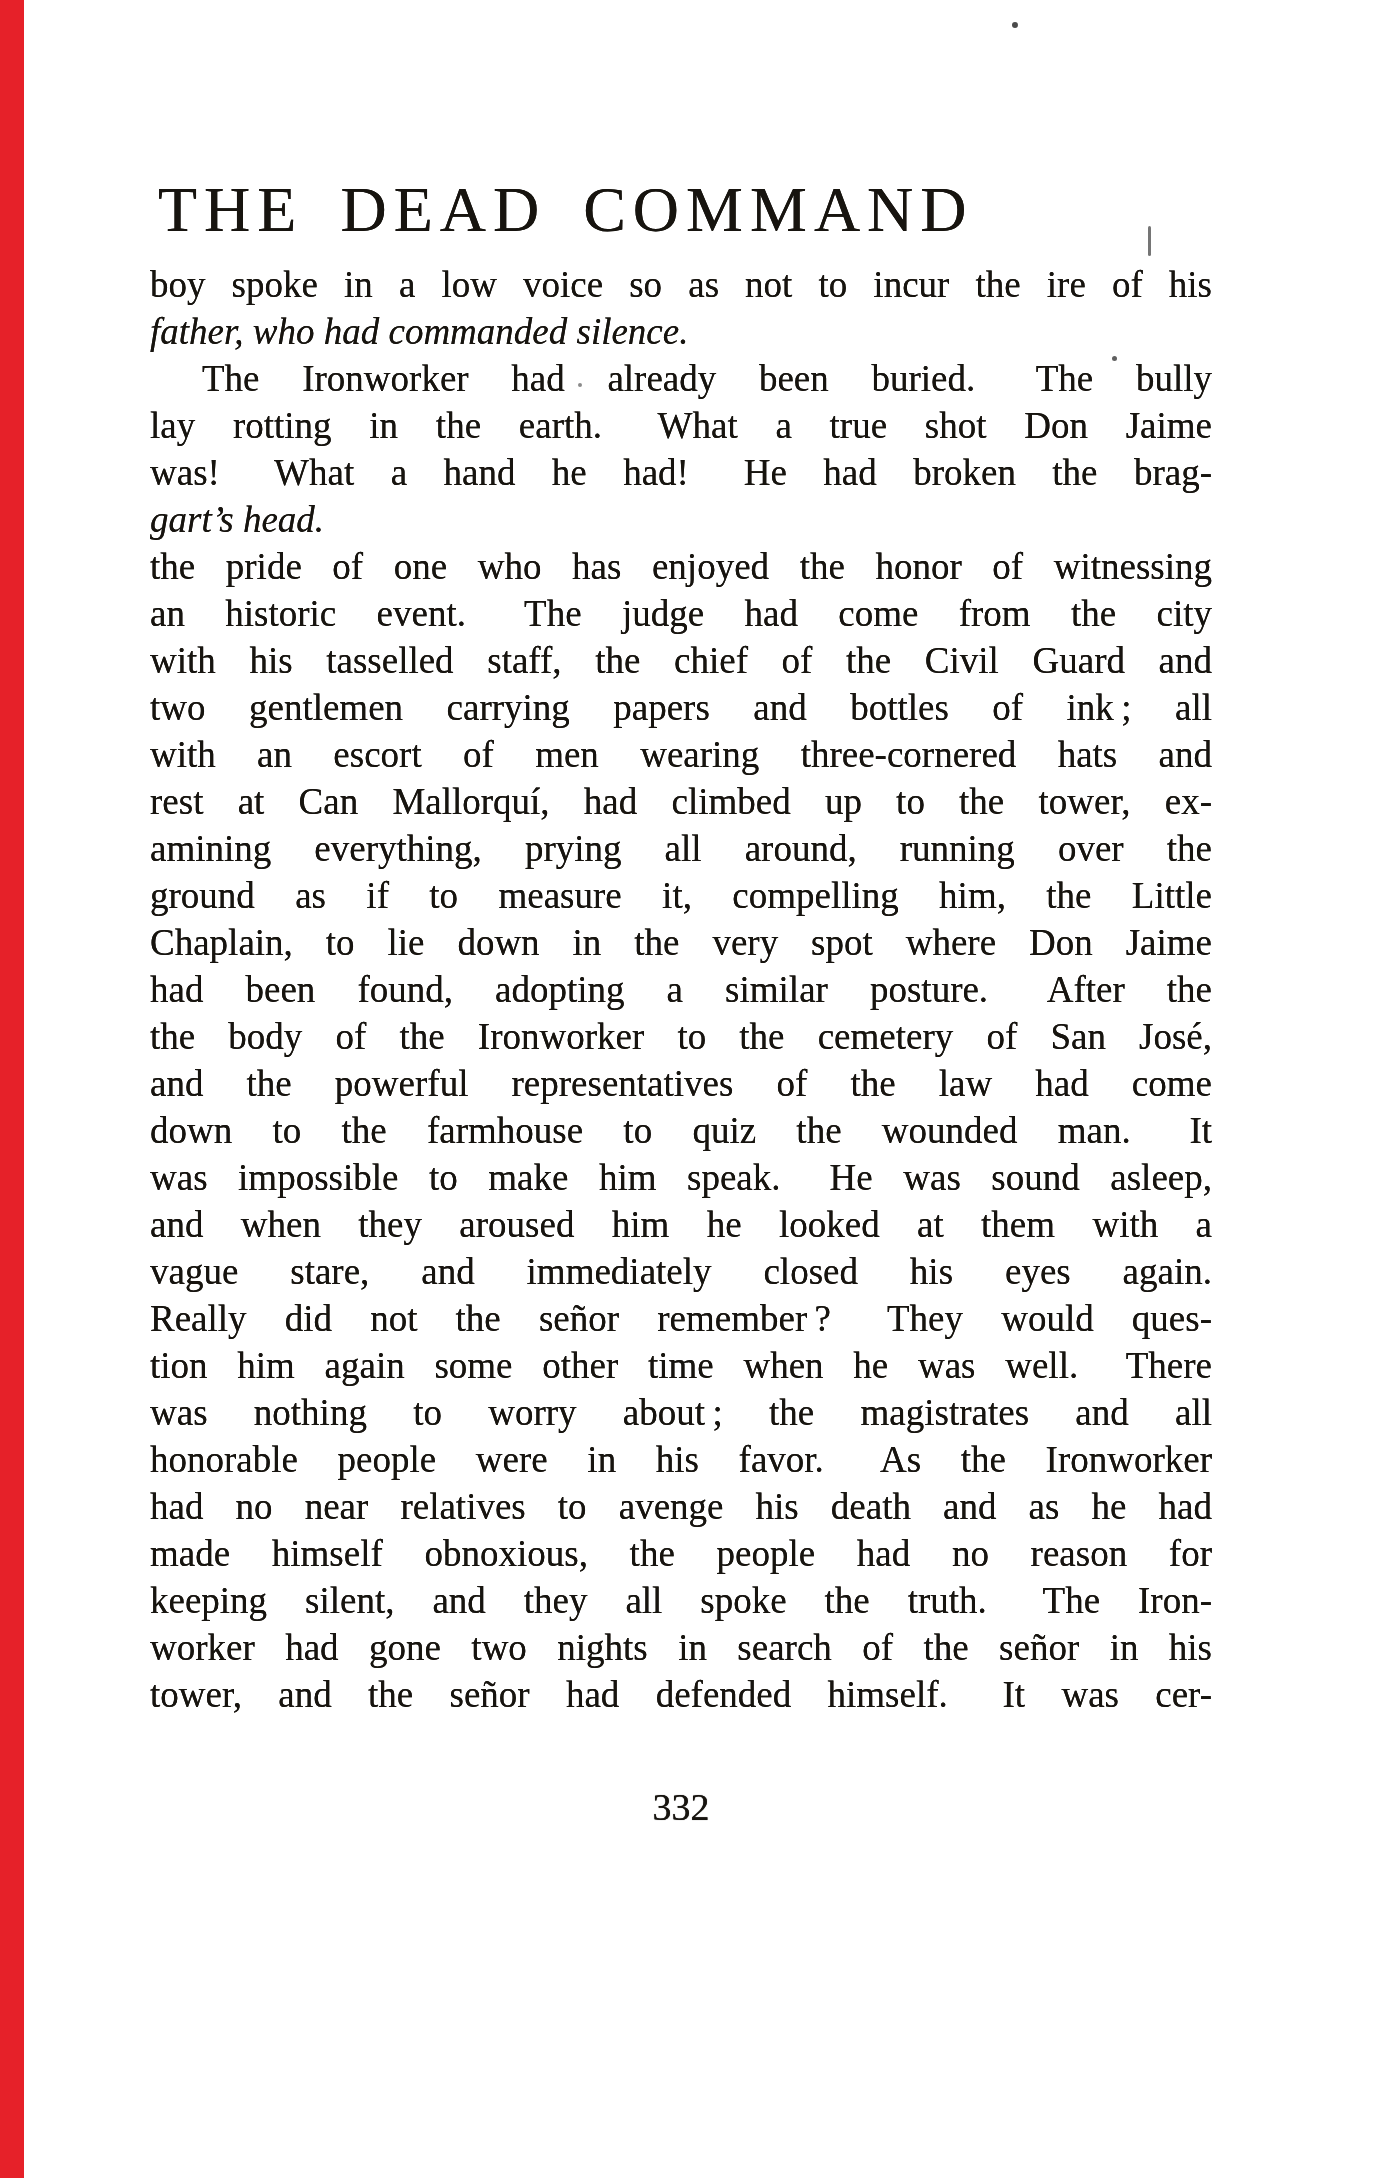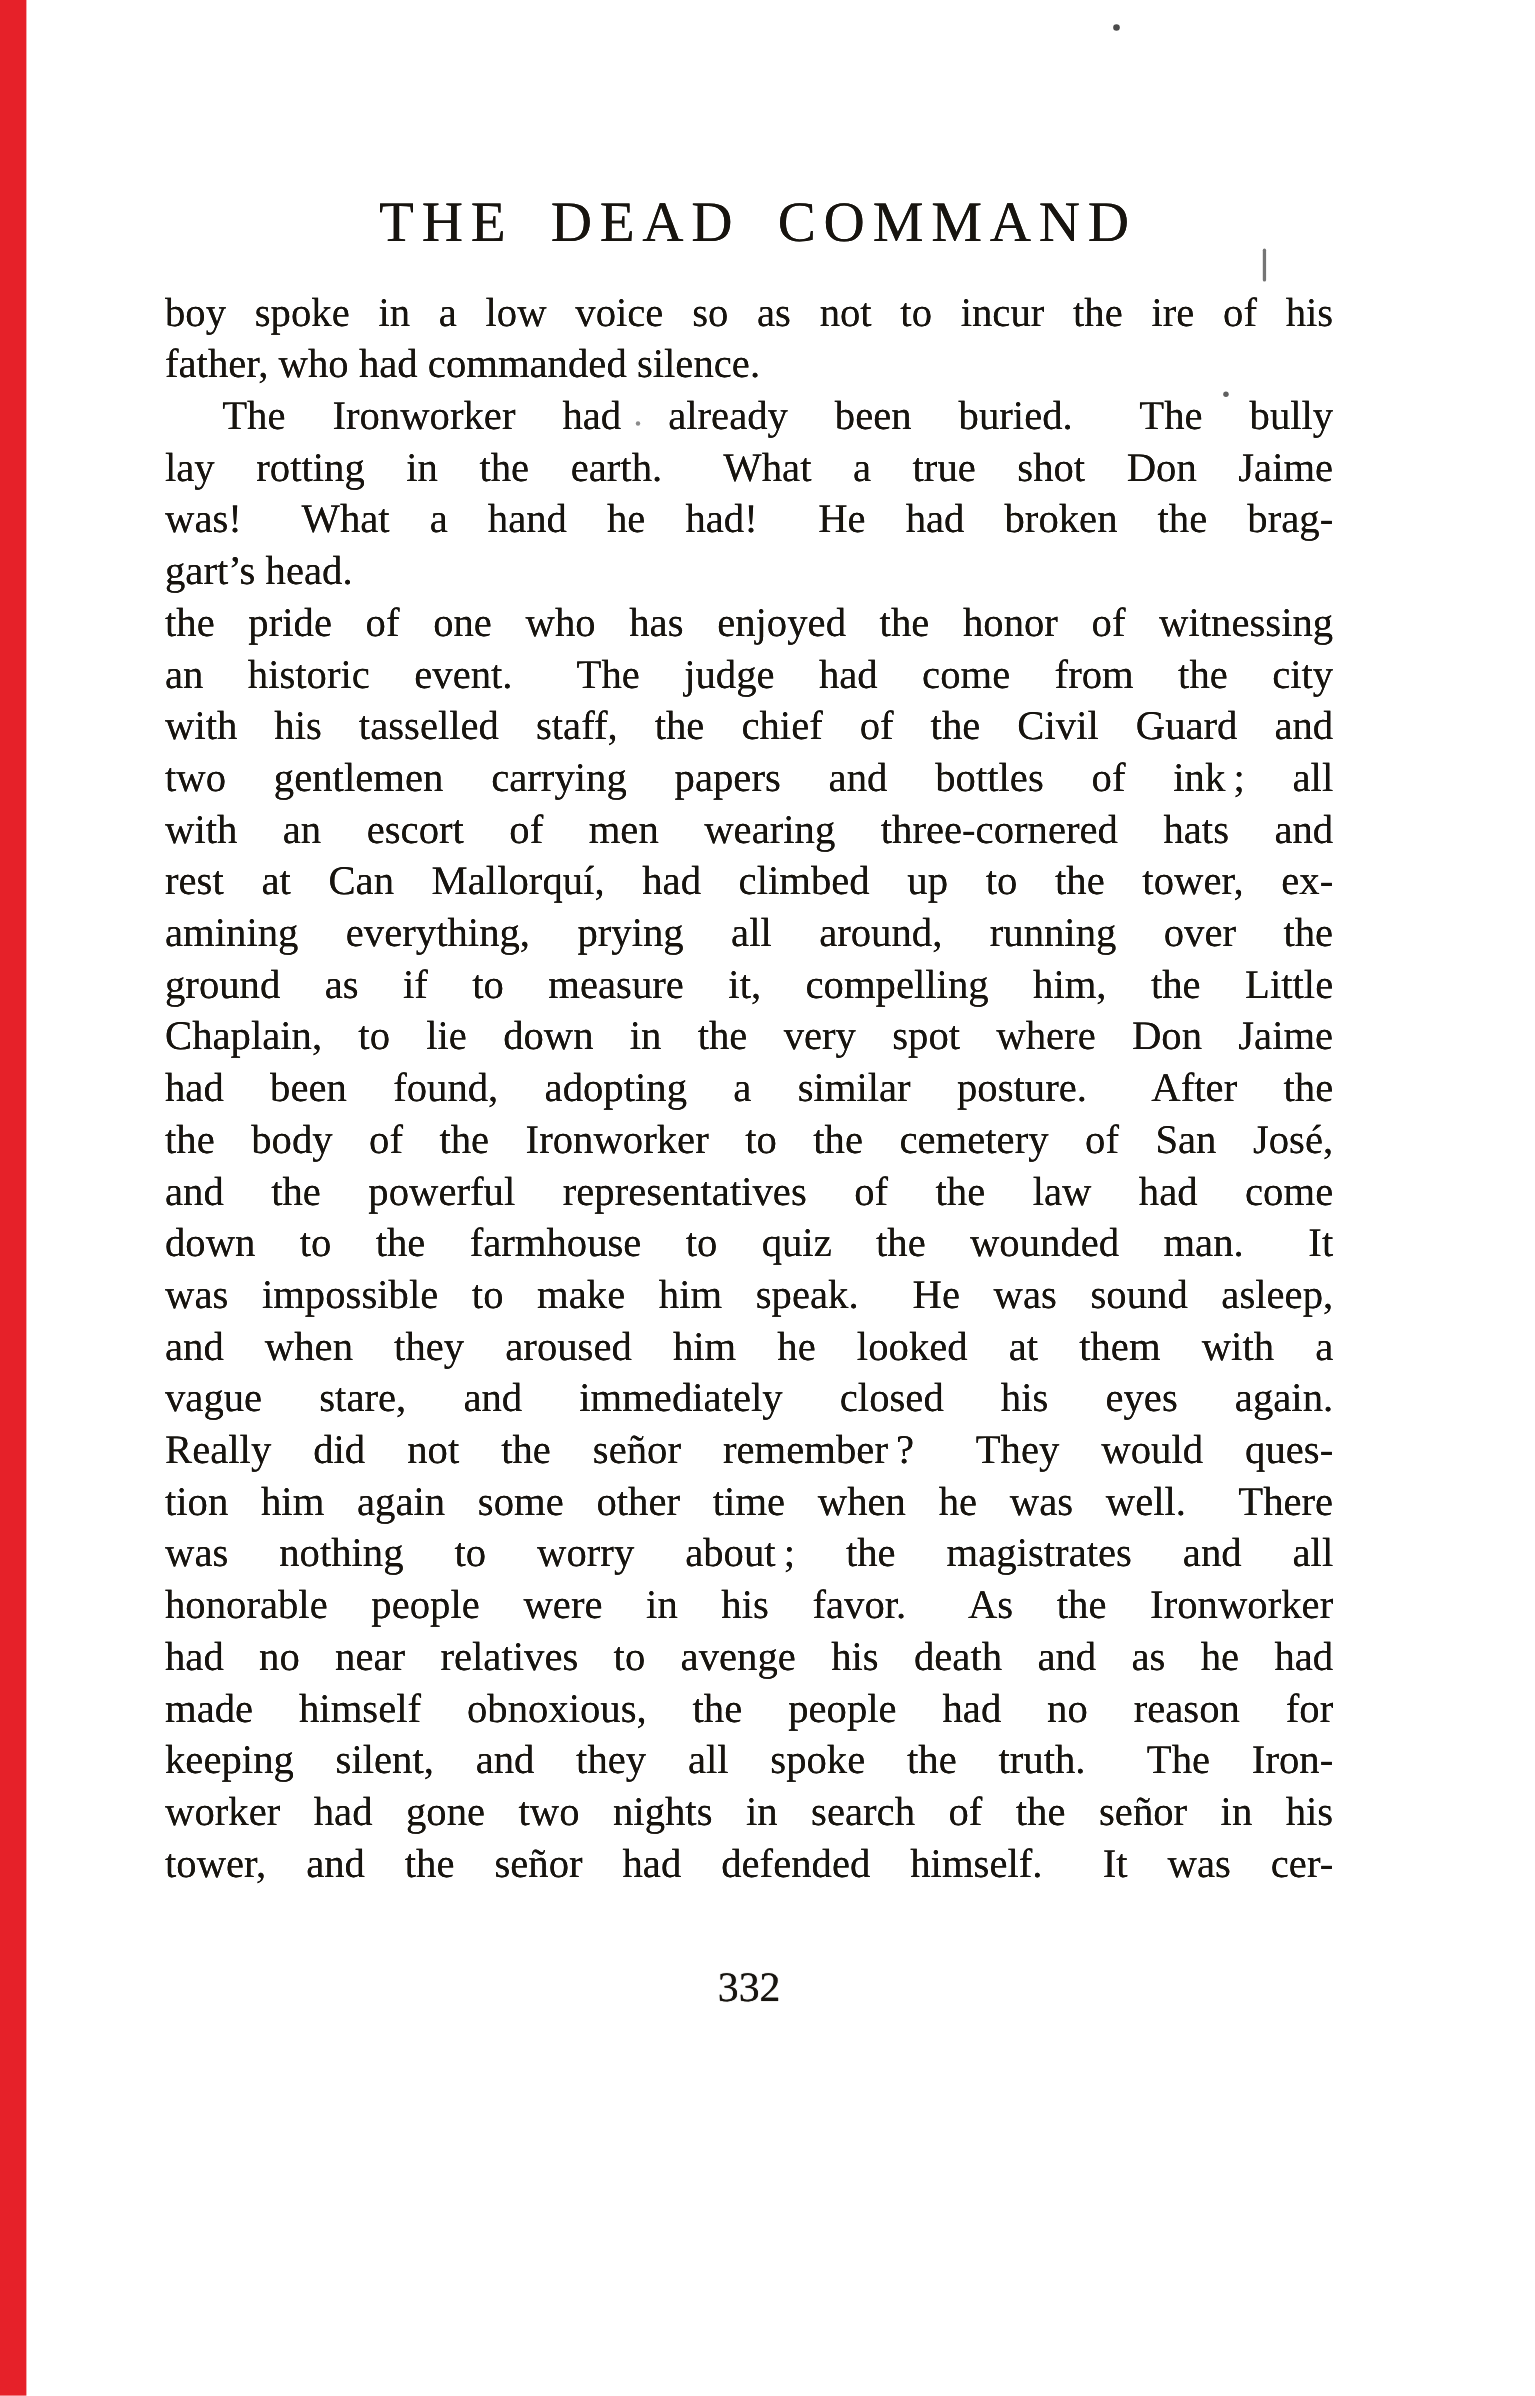--- a/index.html
+++ b/index.html
@@ -9,42 +9,42 @@
     position:relative;
     overflow:hidden;
     font-family:"Liberation Serif", serif;
     color:#17140f;
   }
   .red-strip{
     position:absolute;left:0;top:0;width:24px;height:2178px;
   }
   .page-title{
     position:absolute;top:173px;left:150px;width:1062px;
-    text-align:center;
-    font-size:52px;
+    font-size:64px;
     letter-spacing:7px;
     word-spacing:14px;
     white-space:nowrap;
     transform:translateX(8px);
     text-shadow:0 0 0.6px currentColor;
   }
   .body-text{
     position:absolute;top:261px;left:150px;width:1062px;
     font-size:37px;
     line-height:47px;
     text-shadow:0 0 0.5px currentColor;
   }
   .line{
     text-align:justify;
     text-align-last:justify;
     height:47px;
     overflow:hidden;
   }
   .line.end{
     text-align-last:left;
+    font-style:italic;
   }
   .line.indent{
     text-indent:52px;
   }
   .page-number{
     position:absolute;top:1785px;left:150px;width:1062px;
     text-align:center;
     font-size:38px;
     text-shadow:0 0 0.7px currentColor;
   }

